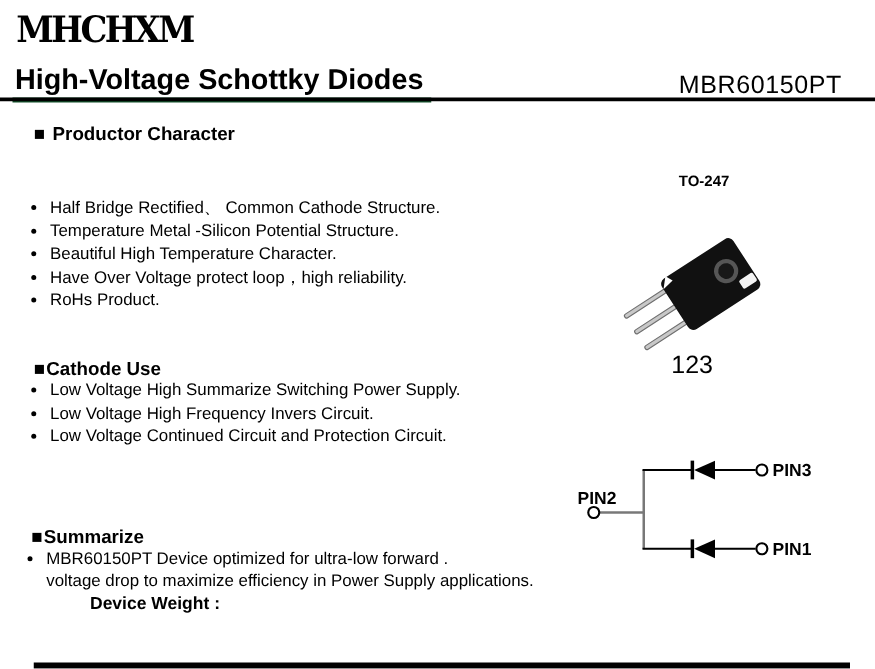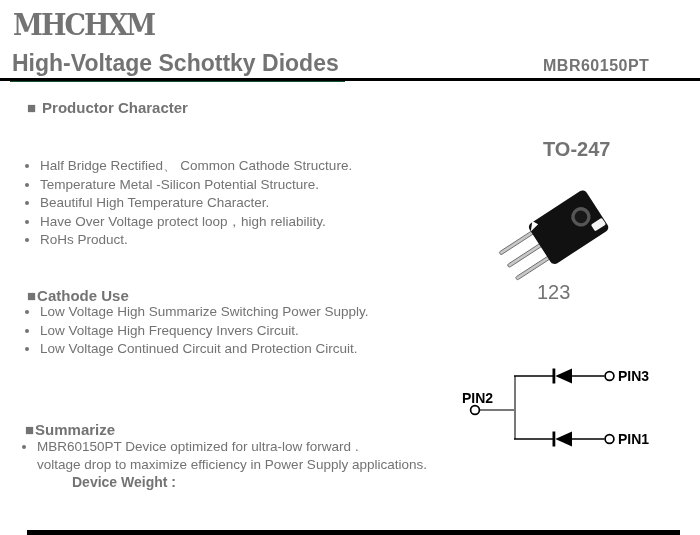--- a/index.html
+++ b/index.html
@@ -1,44 +1,44 @@
 <!DOCTYPE html>
 <html><head>
 <meta charset="utf-8">
 <style>
   html,body{margin:0;padding:0;background:#fff;}
   .page{
     position:relative;width:700px;height:535px;background:#ffffff;
-    font-family:"Liberation Sans",sans-serif;color:#737373;overflow:hidden;
+    font-family:"Liberation Sans",sans-serif;color:#000000;overflow:hidden;
   }
   .abs{position:absolute;}
   
   .logo{
     left:13px;top:8px;
     font-family:"DejaVu Serif",serif;font-weight:bold;font-size:27px;
     letter-spacing:-2px;transform:scaleY(1.08);transform-origin:left top;
   }
   .title{
     left:10px;top:50px;font-size:23px;font-weight:bold;
     border-bottom:4px solid #14532d;padding:0 6px 1px 2px;letter-spacing:0px;
   }
-  .part-number{left:543px;top:57px;font-size:16px;font-weight:bold;letter-spacing:0.5px;}
+  .part-number{left:543px;top:57px;font-size:20px;font-weight:normal;letter-spacing:0.5px;}
   .rule{left:0;top:78px;width:700px;height:3px;background:#000;}
   
   .sec-head{font-size:15px;font-weight:bold;display:flex;align-items:center;}
   .sec-head .marker{font-size:15px;line-height:1;}
   .gap{margin-right:6px;}
   .nogap{margin-right:1px;}
   
   ul.bullets{margin:0;padding:0 0 0 40px;list-style:disc outside;}
   ul.bullets li{font-size:13.5px;line-height:18.6px;}
   .cont-line{font-size:13.5px;line-height:18.6px;}
   .bold-line{font-weight:bold;font-size:14px;}
   
-  .pkg-name{left:543px;top:138px;font-size:20px;font-weight:bold;}
+  .pkg-name{left:543px;top:138px;font-size:12px;font-weight:bold;}
   .pin-numbers{left:537px;top:281px;font-size:20px;}
   
   .footer-bar{left:27px;top:530px;width:653px;height:5px;background:#000;}
 </style>
 </head>
 <body>
 
 <div class="page">
 
   <div class="abs logo">MHCHXM</div>

